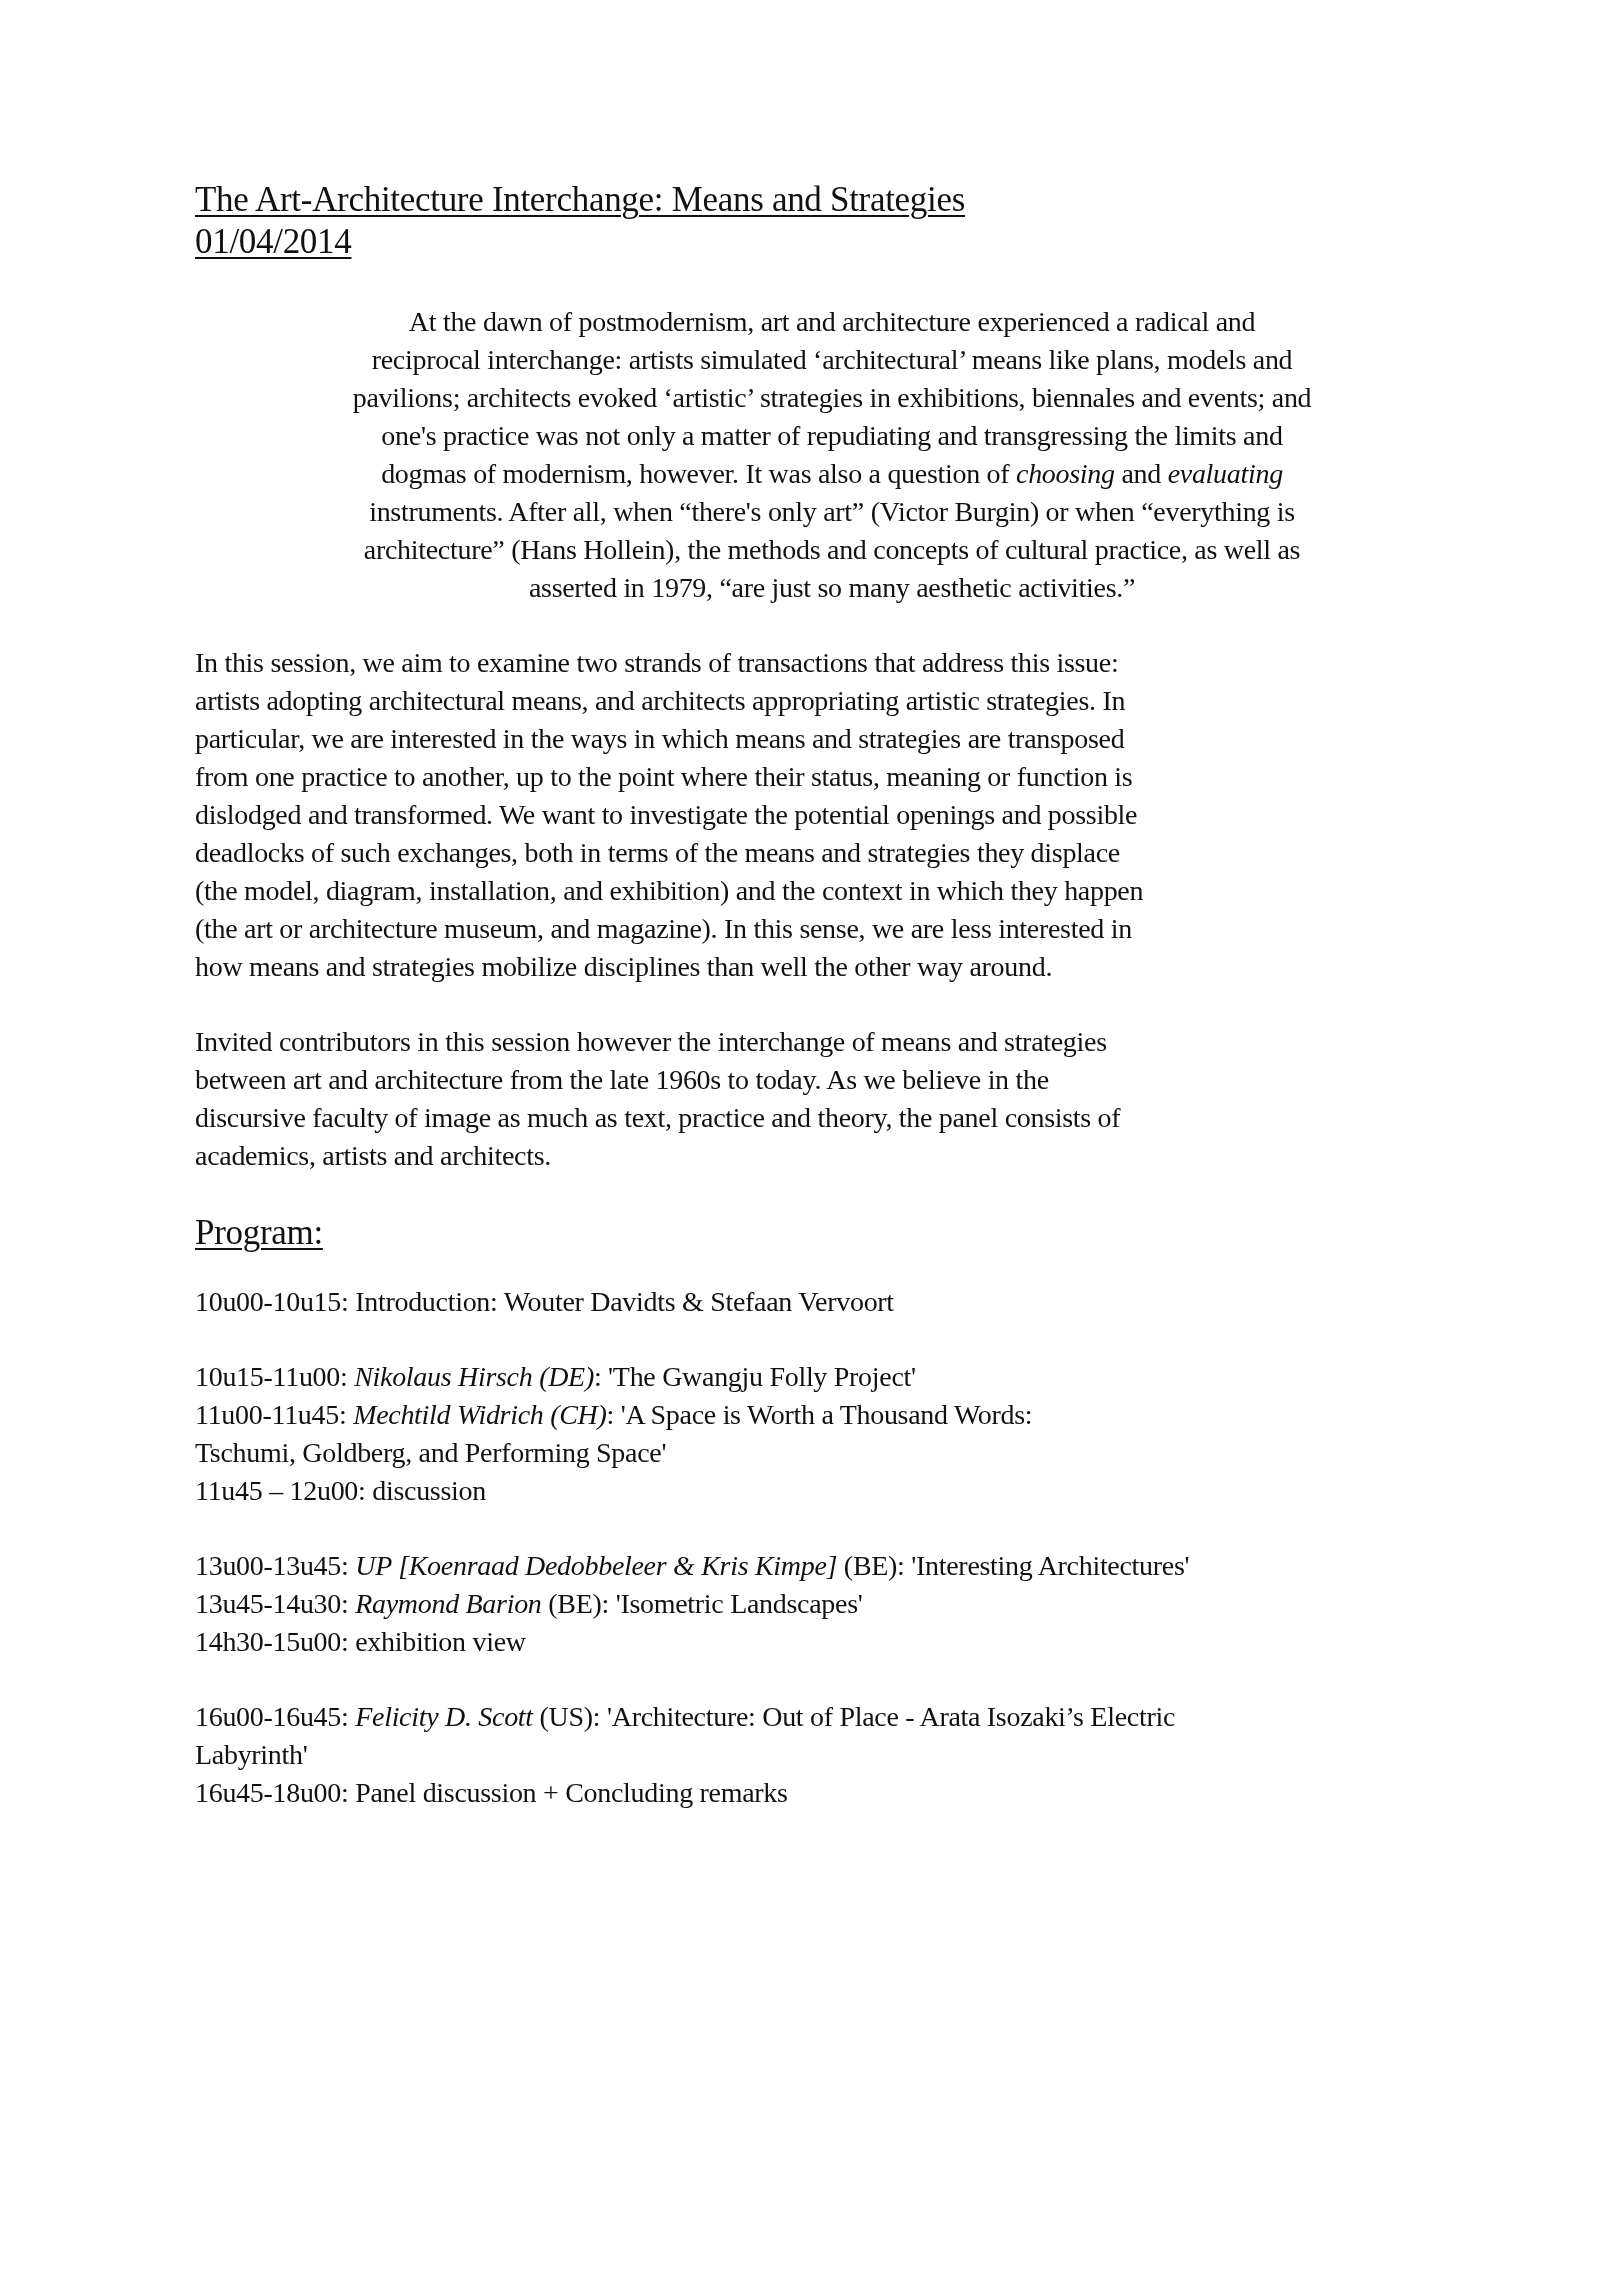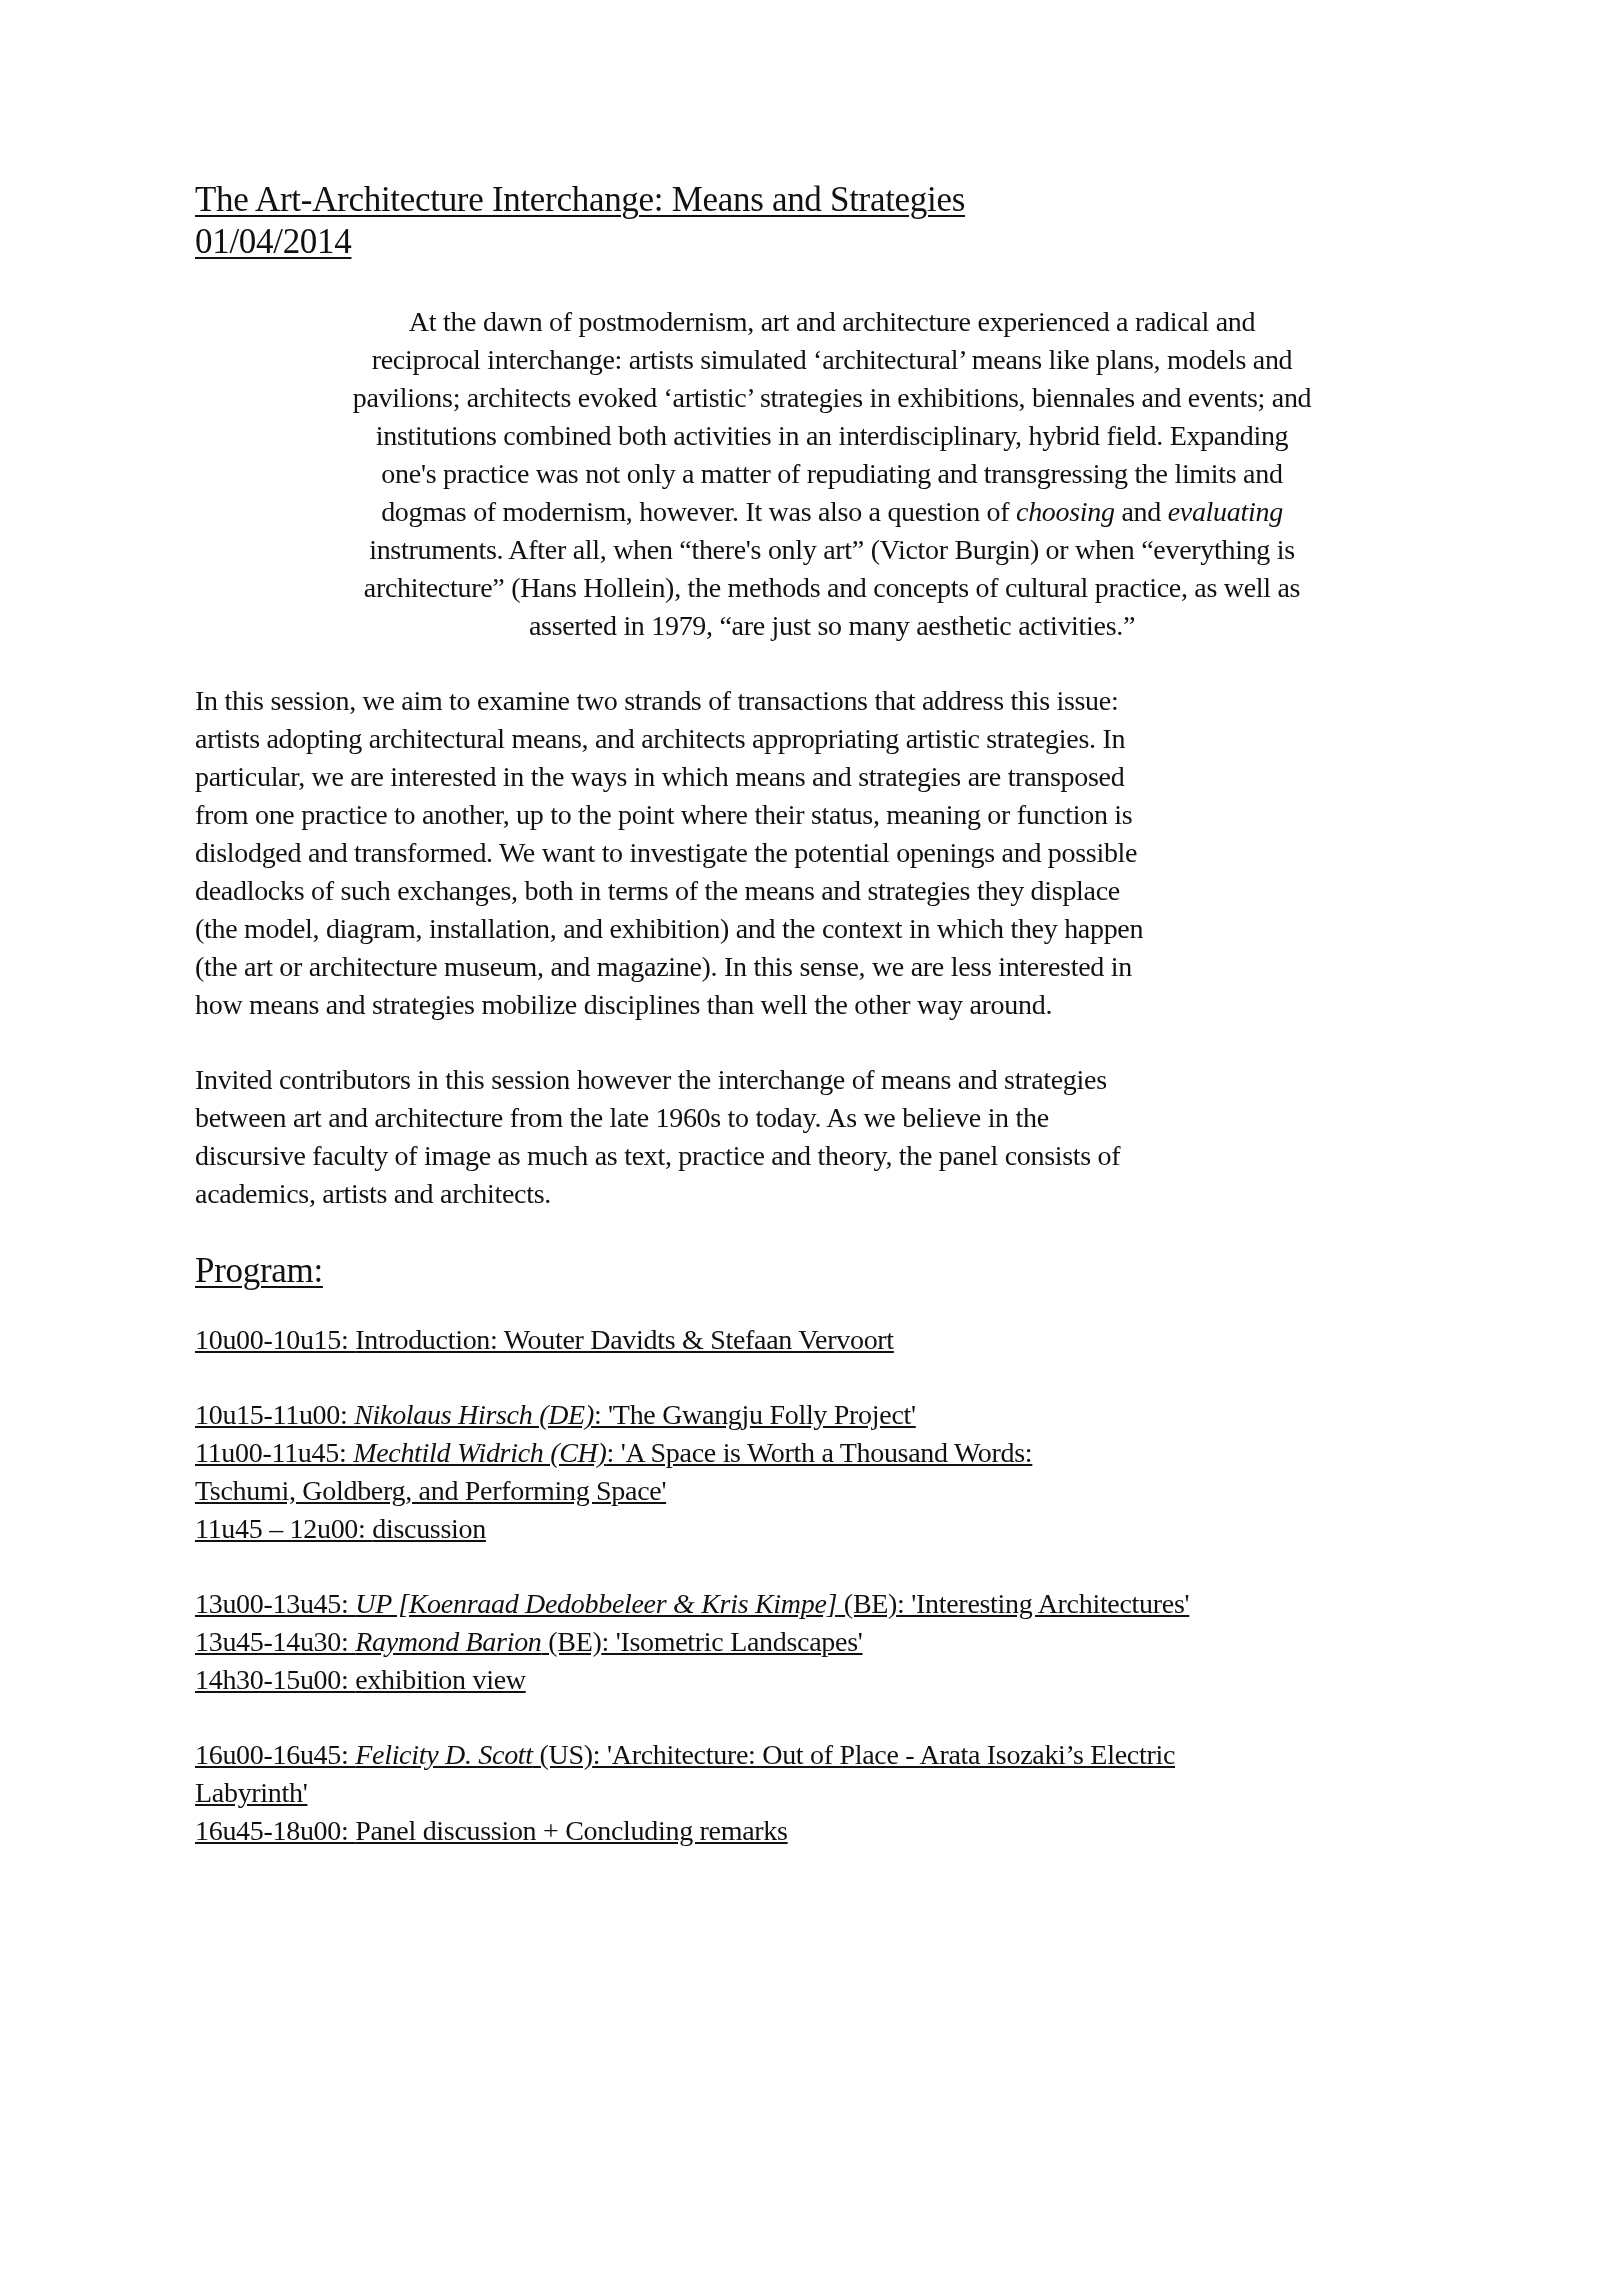--- a/index.html
+++ b/index.html
@@ -36,21 +36,21 @@
     .program-heading {
       font-size: 35px;
       line-height: 42px;
       margin-top: 37px;
       letter-spacing: -0.3px;
       text-decoration: underline;
       text-decoration-thickness: 2px;
       text-underline-offset: 3.9px;
     }
     .program { margin-top: 29px; }
-    .group { margin: 0 0 37px 0; text-decoration: underline; }
+    .group { margin: 0 0 37px 0; }
     .entry { font-size: 28px; line-height: 38px; letter-spacing: -0.3px; white-space: nowrap; }
     .entry .cont { display: block; }
     em { font-style: italic; }
     strong { font-weight: bold; }
     .conveners { margin-top: 0; }
     a.email { color: inherit; text-decoration: none; }
   </style>
 </head>
 <body>
 
@@ -58,21 +58,20 @@
 
   <div class="title-block">
     <div>The Art-Architecture Interchange: Means and Strategies</div>
     <div>01/04/2014</div>
   </div>
 
   <p class="para" id="intro">
     <span class="line">At the dawn of postmodernism, art and architecture experienced a radical and</span>
     <span class="line">reciprocal interchange: artists simulated ‘architectural’ means like plans, models and</span>
     <span class="line">pavilions; architects evoked ‘artistic’ strategies in exhibitions, biennales and events; and</span>
-    <span class="line">institutions combined both activities in an interdisciplinary, hybrid field. Expanding</span>
     <span class="line">one's practice was not only a matter of repudiating and transgressing the limits and</span>
     <span class="line"><span>dogmas of modernism, however. It was also a question of </span><em>choosing</em><span> and </span><em>evaluating</em></span>
     <span class="line">instruments. After all, when “there's only art” (Victor Burgin) or when “everything is</span>
     <span class="line">architecture” (Hans Hollein), the methods and concepts of cultural practice, as well as</span>
     <span class="line">asserted in 1979, “are just so many aesthetic activities.”</span>
   </p>
 
   <p class="para" id="session">
     <span class="line">In this session, we aim to examine two strands of transactions that address this issue:</span>
     <span class="line">artists adopting architectural means, and architects appropriating artistic strategies. In</span>

